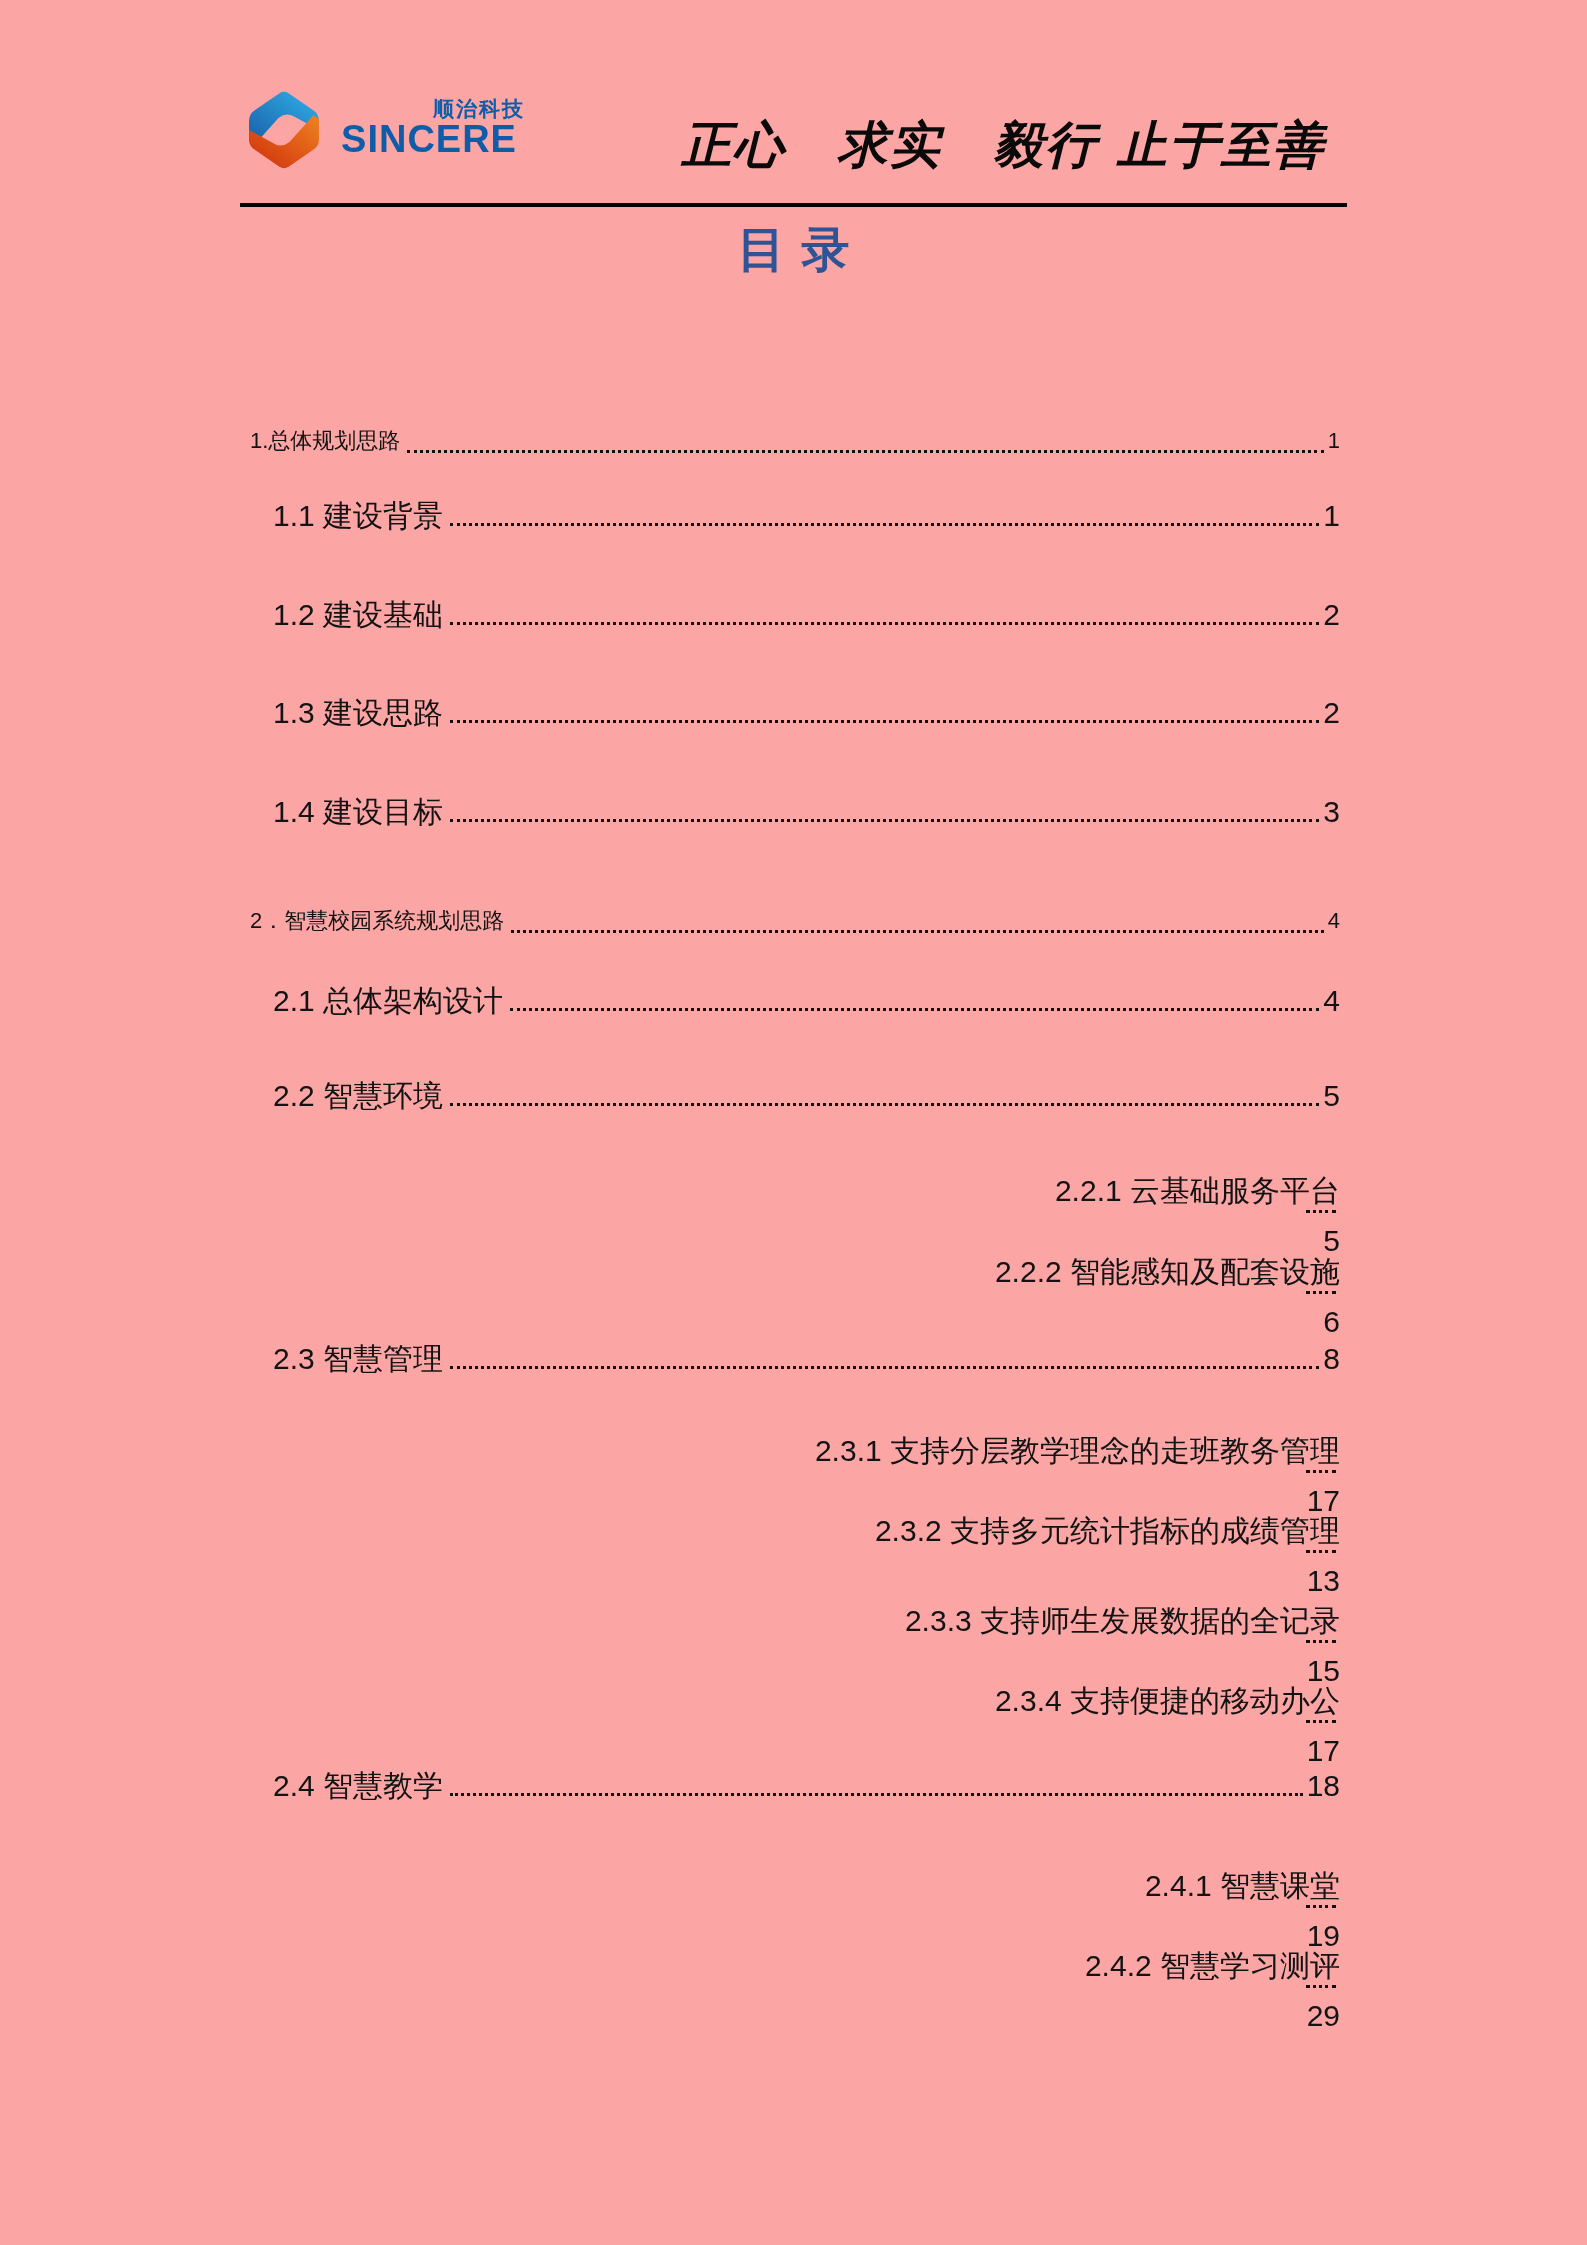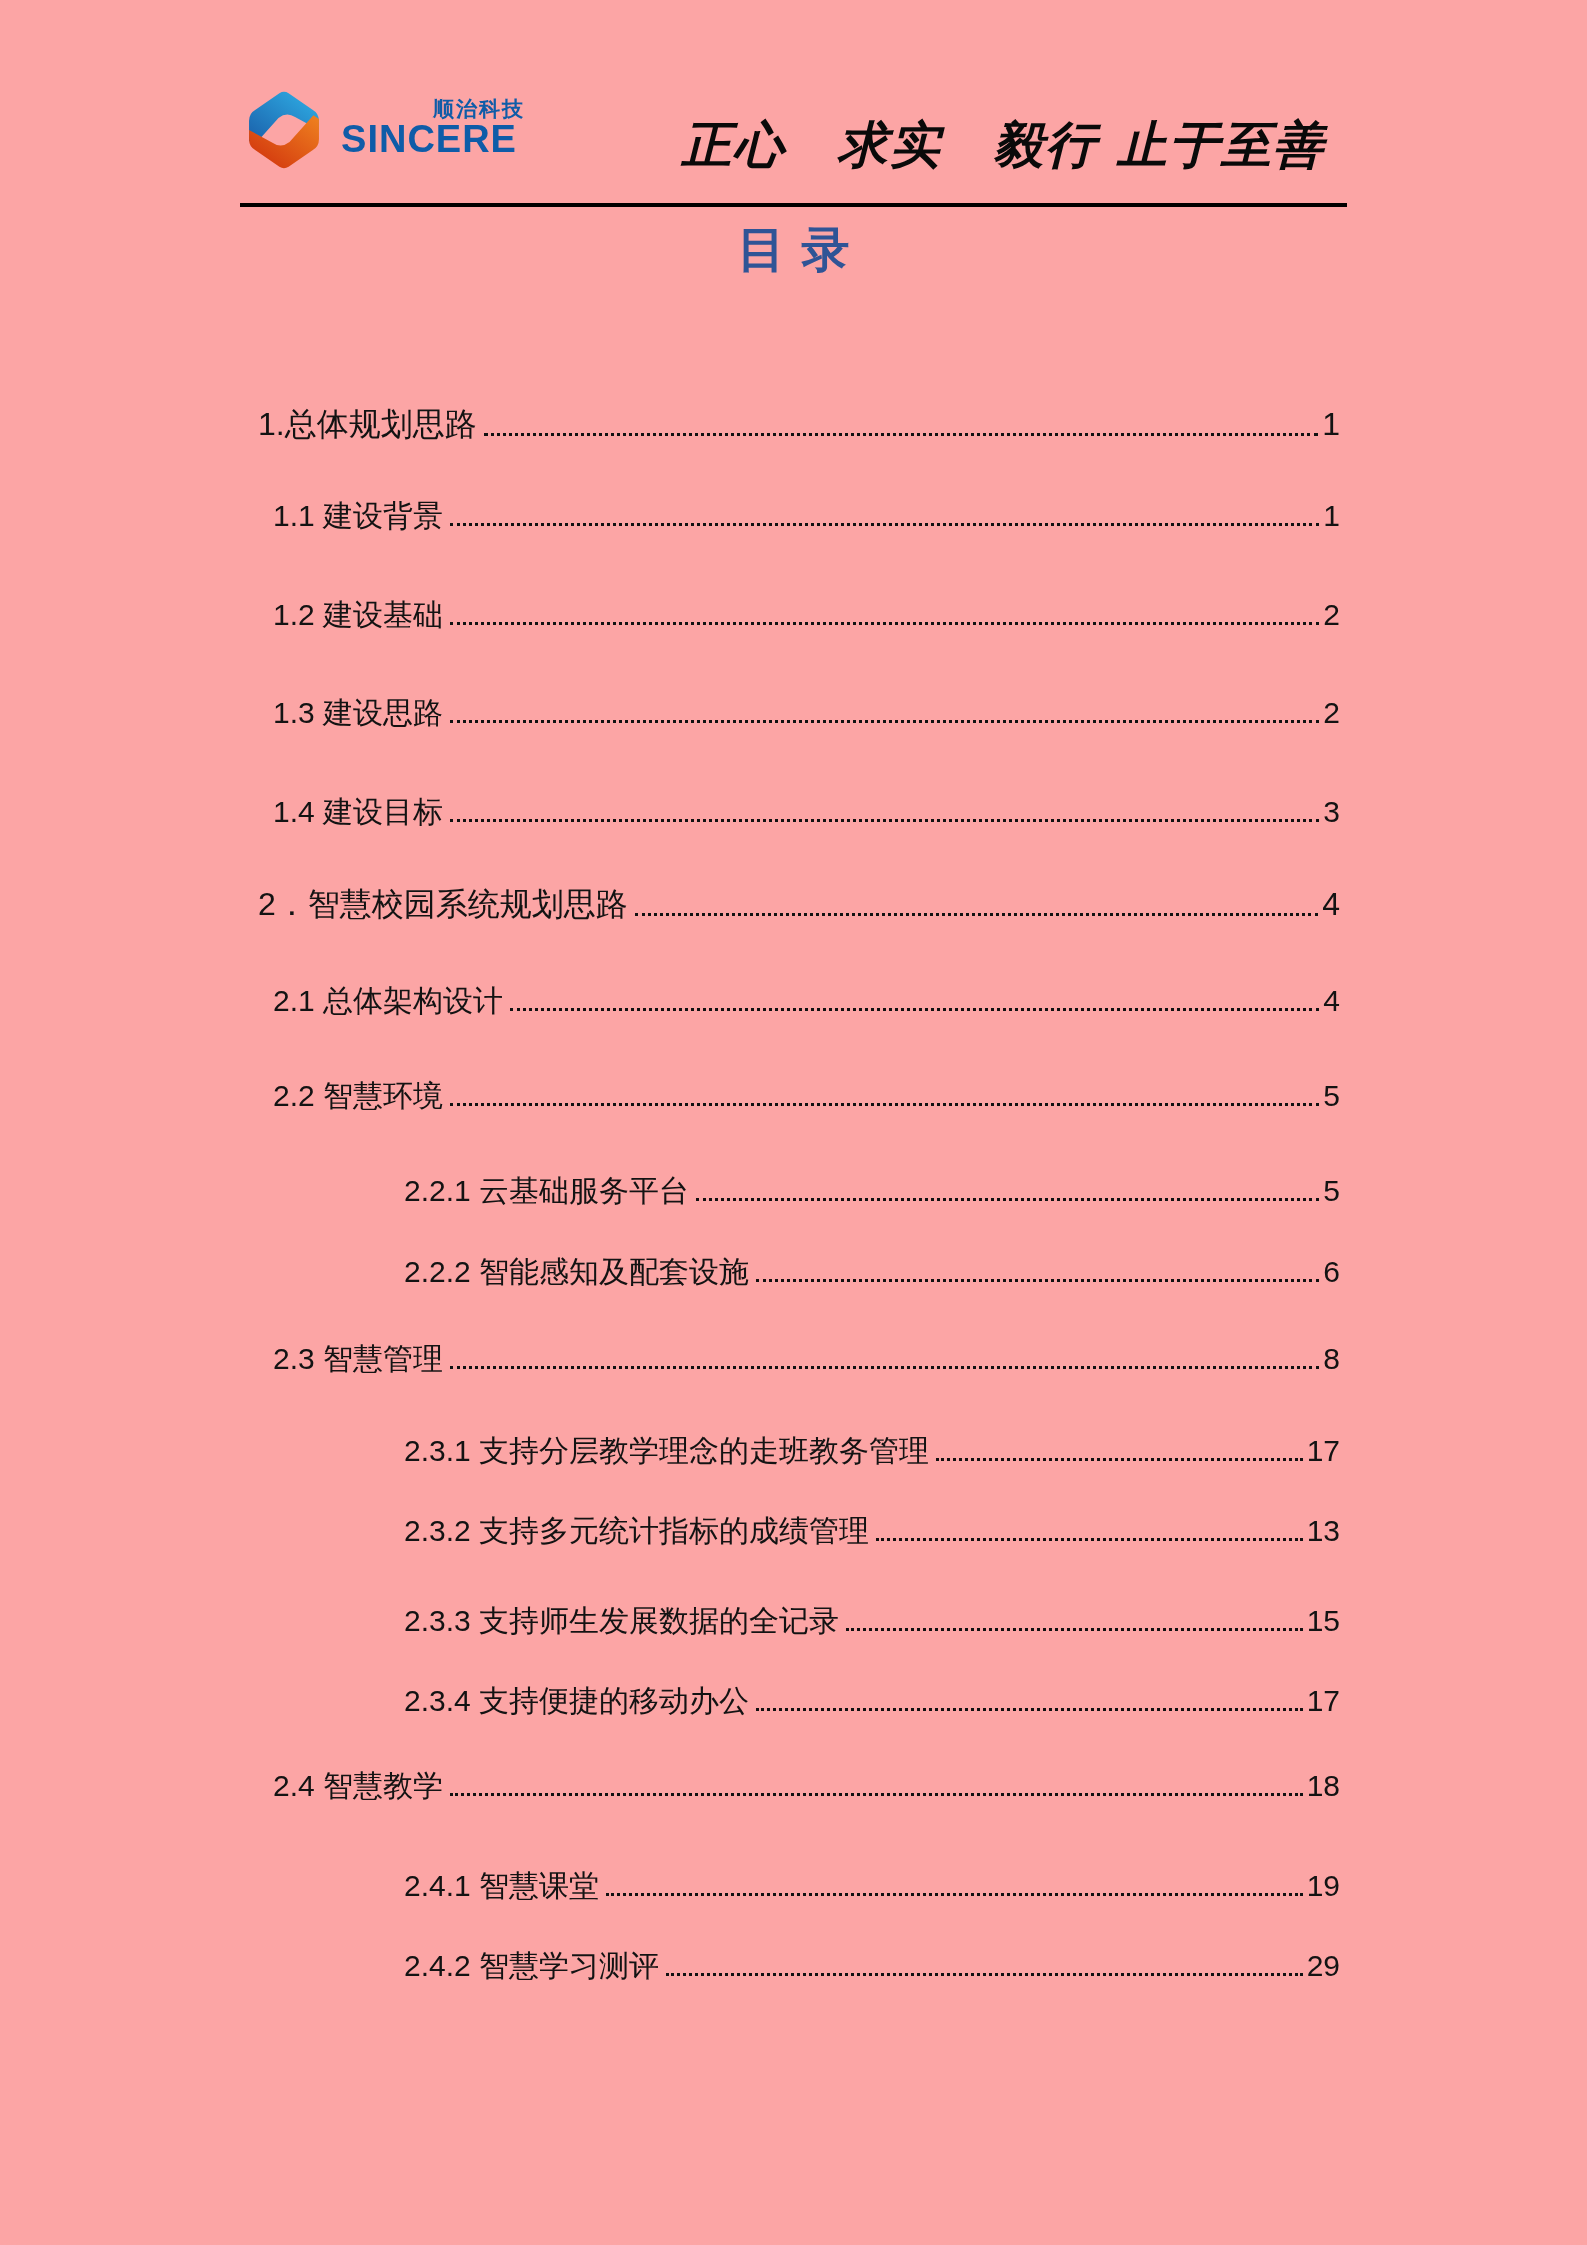--- a/index.html
+++ b/index.html
@@ -15,23 +15,23 @@
   .rule { position:absolute; left:240px; top:203px; width:1107px; height:4px; background:#000000; }
 
   
   .doc-title { position:absolute; left:240px; top:221px; width:1107px; text-align:center;
                font-family:"DejaVu Serif", serif; font-weight:bold; font-size:48px;
                color:#2f5496; letter-spacing:16px; text-indent:16px; line-height:56px; }
 
   
   .toc { position:absolute; left:240px; top:0; width:1100px; height:2245px; }
   .toc-row { position:absolute; right:0; display:flex; align-items:flex-end; color:#131313; }
-  .toc-row.lvl1 { left:18px;   font-size:32px; line-height:42px; }
+  .toc-row.lvl1 { left:10px;   font-size:22px; line-height:42px;margin-top:17px; }
   .toc-row.lvl2 { left:33px;  font-size:30px; line-height:38px;text-align:right; }
-  .toc-row.lvl3 { left:164px; font-size:30px; line-height:38px; }
+  .toc-row.lvl3 { left:164px; font-size:30px; line-height:38px;flex-direction:column; }
   .toc-label { white-space:nowrap; }
   .toc-dots  { flex:1; min-width:30px; border-bottom:3px dotted #111111; margin:0 4px 9px 7px; }
   .toc-page  { white-space:nowrap; }
 </style>
 </head>
 <body>
 
 <div class="page">
 
   <svg class="logo-mark" viewBox="0 0 100 100" aria-hidden="true">

